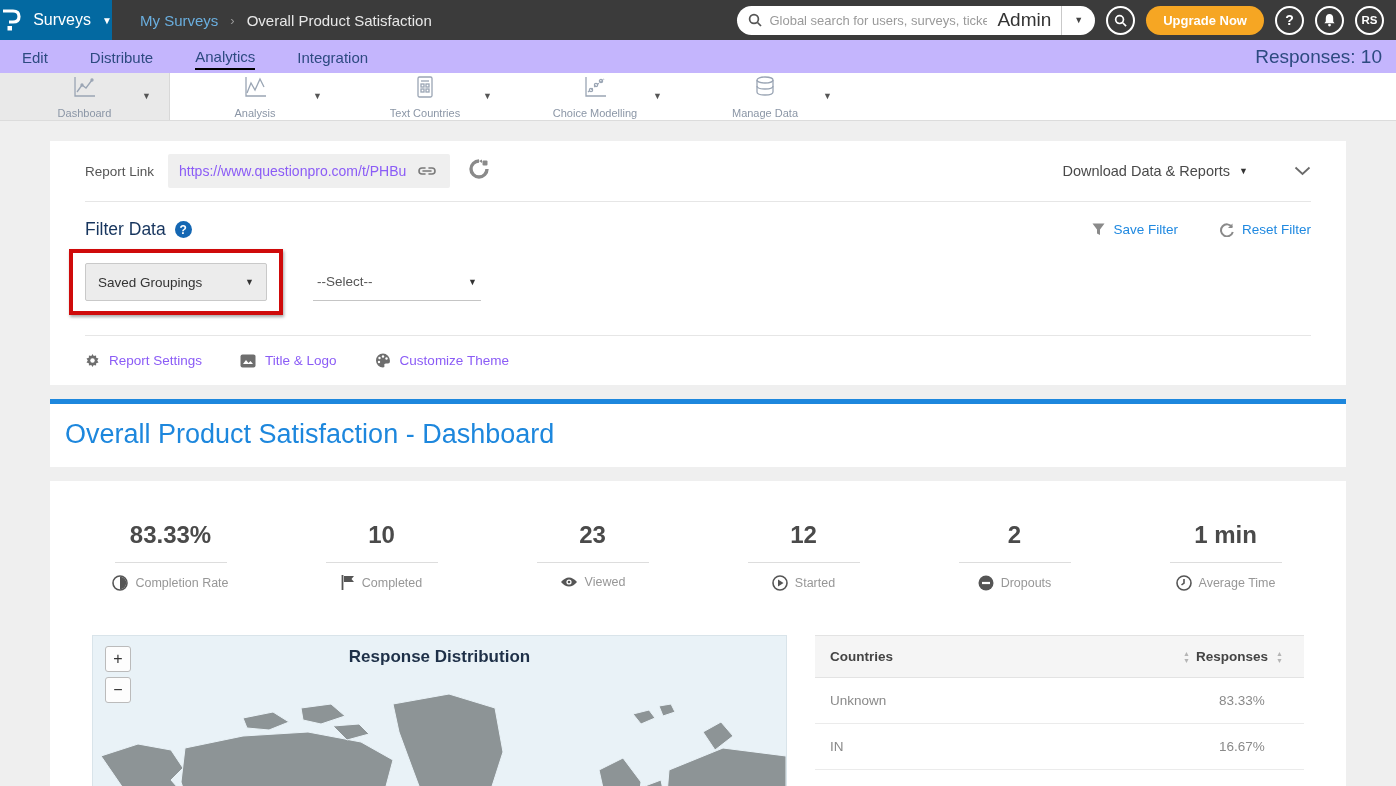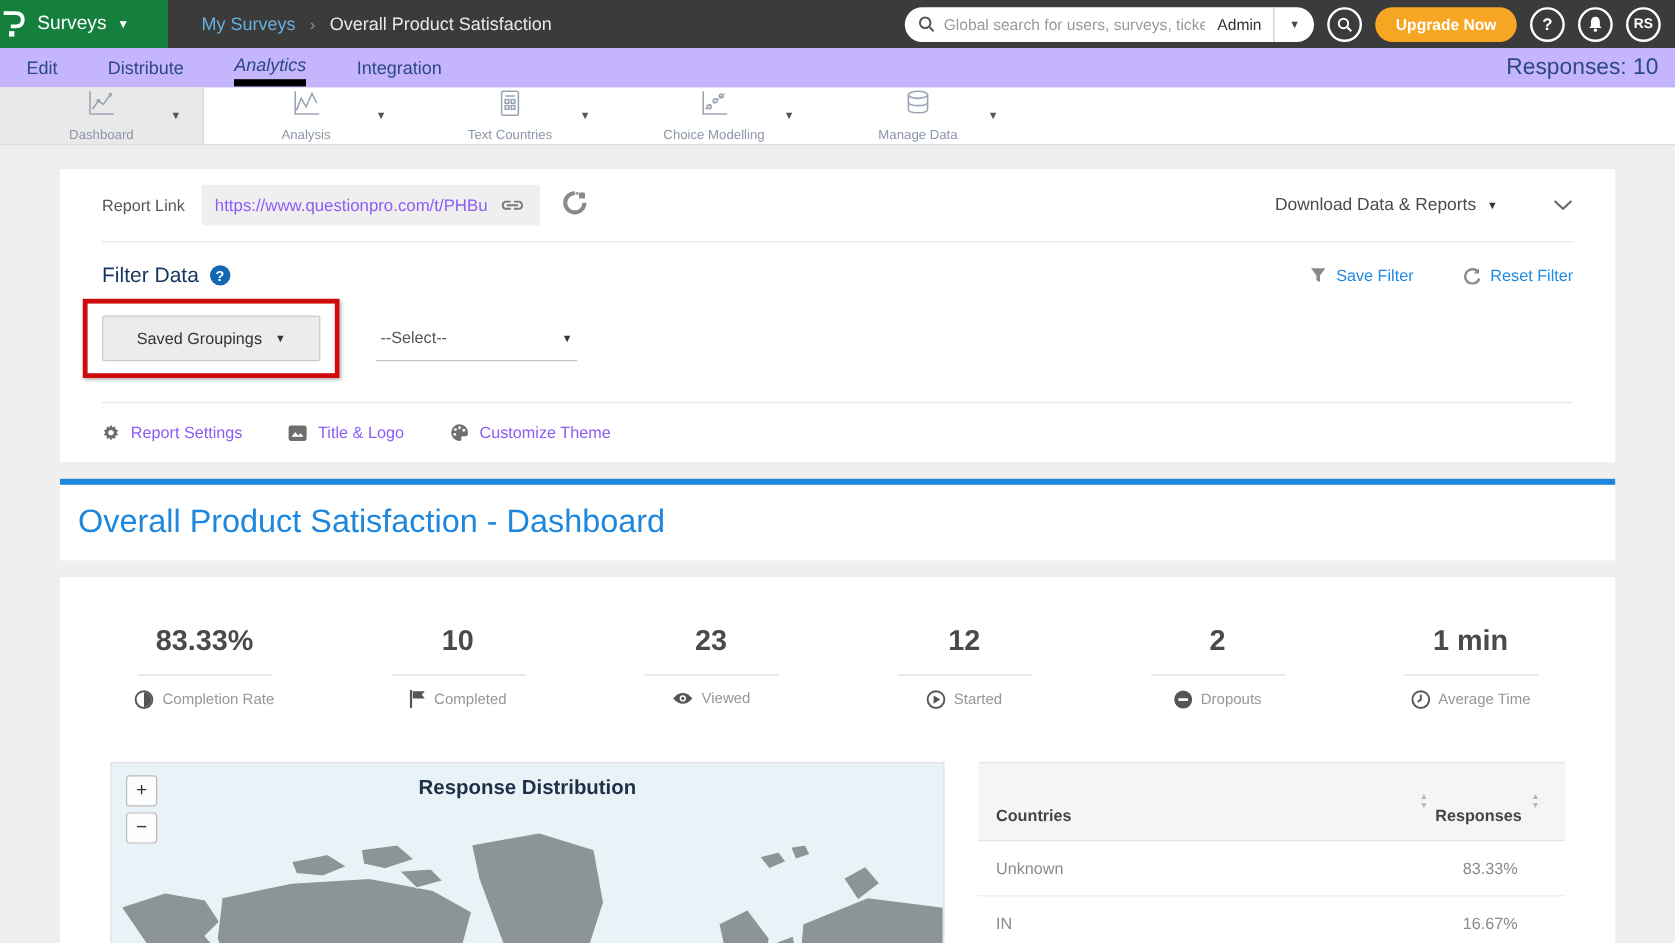--- a/index.html
+++ b/index.html
@@ -1,43 +1,43 @@
 <!DOCTYPE html>
 <html><head>
 <meta charset="utf-8">
 <style>
   * { box-sizing: border-box; margin: 0; padding: 0; }
   html, body { width: 1396px; height: 786px; overflow: hidden; }
   body { font-family: "Liberation Sans", sans-serif; background: #efefef; }
 
   
   .topbar { height: 40px; background: #3b3b3b; display: flex; align-items: center; }
-  .logo-block { width: 140px; height: 40px; background: #15803d; display: flex; align-items: center; justify-content: flex-start; gap: 9px; cursor: pointer; }
+  .logo-block { width: 112px; height: 40px; background: #0369a1; display: flex; align-items: center; justify-content: space-between; gap: 9px; cursor: pointer; }
   .logo-mark { width: 22px; height: 24px; }
   .product-name { color: #fff; font-size: 16px; }
   .logo-caret { color: #fff; font-size: 10px; }
   .breadcrumb { display: flex; align-items: center; gap: 12px; margin-left: 28px; font-size: 15px; }
   .bc-parent { color: #6aaede; cursor: pointer; }
   .bc-sep { color: #9a9a9a; font-size: 13px; }
   .bc-current { color: #e8e8e8; }
   .top-right { margin-left: auto; display: flex; align-items: center; gap: 11px; padding-right: 12px; }
   .search-pill { background: #fff; border-radius: 15px; height: 29px; display: flex; align-items: center; padding: 0 0 0 11px; }
   .search-pill svg { flex: 0 0 auto; }
   .search-pill input { border: none; outline: none; font-size: 13px; width: 218px; margin-left: 7px; color: #333; font-family: "Liberation Sans", sans-serif; }
   .search-pill input::placeholder { color: #9a9a9a; }
-  .search-scope { font-size: 13px; color: #333; padding: 0 10px; }
+  .search-scope { font-size: 19px; color: #333; padding: 0 10px; }
   .scope-divider { width: 1px; height: 29px; background: #c9c9c9; }
   .scope-caret { padding: 0 12px; font-size: 9px; color: #444; height: 29px; display: flex; align-items: center; border-radius: 0 15px 15px 0; cursor: pointer; }
   .circle-btn { width: 29px; height: 29px; border-radius: 50%; border: 2px solid #fff; background: transparent; color: #fff; display: flex; align-items: center; justify-content: center; font-size: 14px; font-weight: bold; cursor: pointer; }
   .upgrade-btn { background: #f6a623; border: none; color: #fff; font-weight: bold; font-size: 13px; height: 29px; padding: 0 17px; border-radius: 15px; cursor: pointer; font-family: "Liberation Sans", sans-serif; }
 
   
   .navrow { height: 33px; background: #c4b5fd; display: flex; align-items: center; padding: 0 14px 0 22px; }
   .nav-item { font-size: 15px; color: #2d4a80; margin-right: 42px; cursor: pointer; padding: 5px 0 3px; }
-  .nav-item.active { border-bottom: 6px solid #000000; font-style: italic; }
+  .nav-item.active { border-bottom: 2px solid #000000; }
   .responses-count { margin-left: auto; font-size: 19px; color: #2d4a80; }
 
   
   .toolbar { height: 48px; background: #fff; border-bottom: 1px solid #dcdcdc; display: flex; }
   .tool-tab { width: 170px; display: flex; align-items: center; justify-content: center; cursor: pointer; position: relative; }
   .tool-tab.active { background: #e9e9e9; border-right: 1px solid #d8d8d8; }
   .tool-center { display: flex; flex-direction: column; align-items: center; gap: 4px; }
   .tool-label { font-size: 11px; color: #8b96a6; }
   .tool-caret { position: absolute; right: 18px; top: 18px; font-size: 9px; color: #555; }
   .tool-icon svg { stroke: #9aa5b4; }
@@ -53,21 +53,21 @@
   .download-dd { font-size: 14.5px; color: #4a4a4a; cursor: pointer; display: flex; align-items: center; gap: 9px; }
   .download-dd .caret { font-size: 9px; color: #333; }
   .divider { border-top: 1px solid #e6e6e6; }
   .filter-head { display: flex; align-items: center; padding-top: 17px; }
   .filter-title { font-size: 17.5px; color: #17355e; }
   .help-badge { width: 17px; height: 17px; border-radius: 50%; background: #1467b3; color: #fff; font-size: 12px; font-weight: bold; display: flex; align-items: center; justify-content: center; margin-left: 9px; cursor: pointer; }
   .filter-actions { margin-left: auto; display: flex; align-items: center; gap: 42px; }
   .filter-action { display: flex; align-items: center; gap: 8px; font-size: 13.5px; color: #2089e0; cursor: pointer; }
   .dd-row { display: flex; align-items: flex-start; padding: 9px 0 20px; }
   .annotation-box { border: 4px solid #cf0a0a; padding: 10px 12px; margin-left: -16px; box-shadow: 1px 2px 3px rgba(0,0,0,.35); }
-  .select-filled { width: 182px; height: 38px; background: #ececec; border: 1px solid #c9c9c9; border-radius: 2px; display: flex; align-items: center; padding: 0 28px; font-size: 13.5px; color: #333; cursor: pointer; }
+  .select-filled { width: 182px; height: 38px; background: #ececec; border: 1px solid #c9c9c9; border-radius: 2px; display: flex; align-items: center; padding: 0 12px; font-size: 13.5px; color: #333; cursor: pointer; }
   .select-filled .caret, .select-plain .caret { margin-left: auto; font-size: 9px; color: #333; }
   .select-plain { width: 168px; height: 38px; margin-left: 30px; margin-top: 14px; border-bottom: 1px solid #c5c5c5; display: flex; align-items: center; padding: 0 4px; font-size: 13.5px; color: #555; cursor: pointer; }
   .links-row { height: 49px; display: flex; align-items: center; gap: 38px; }
   .cfg-link { display: flex; align-items: center; gap: 9px; font-size: 13.5px; color: #8b5cf6; cursor: pointer; }
 
   
   .title-card { margin: 14px 50px 0; background: #fff; border-top: 5px solid #1d87dd; padding: 15px 15px 17px; }
   .dash-title { color: #1d87dd; font-size: 27px; font-weight: normal; }
 
   
@@ -82,21 +82,21 @@
 
   .viz-row { display: flex; gap: 28px; padding: 44px 42px 0 42px; }
   .map-card { width: 695px; height: 240px; background: #e9f2f7; border: 1px solid #d9e4ea; position: relative; overflow: hidden; }
   .map-title { text-align: center; font-size: 17px; font-weight: bold; color: #1e3048; padding-top: 11px; }
   .zoom-ctrl { position: absolute; left: 12px; top: 10px; display: flex; flex-direction: column; gap: 5px; }
   .zoom-btn { width: 26px; height: 26px; background: #fdfdfd; border: 1px solid #bbb; border-radius: 3px; font-size: 16px; color: #333; cursor: pointer; display: flex; align-items: center; justify-content: center; font-family: "Liberation Sans", sans-serif; }
   .map-svg { position: absolute; left: 0; top: 42px; }
 
   .ctable { flex: 1; }
   .ctable-header { background: #f5f5f5; border-top: 1px solid #e3e3e3; border-bottom: 1px solid #e3e3e3; display: flex; align-items: center; padding: 13px 15px; }
-  .th { font-size: 13.5px; font-weight: bold; color: #444; margin-top: 23px; }
+  .th { font-size: 13.5px; font-weight: bold; color: #444; }
   .sort-glyph { font-size: 7px; color: #b5b5b5; line-height: 7px; margin: 0 6px 0 8px; display: inline-flex; flex-direction: column; cursor: pointer; }
   .th-left { display: flex; align-items: center; flex: 1; justify-content: space-between; }
   .th-right { display: flex; align-items: center; }
   .ctable-row { display: flex; align-items: center; padding: 15px 15px; border-bottom: 1px solid #ebebeb; }
   .td-name { flex: 1; font-size: 13.5px; color: #8a8a8a; }
   .td-val { font-size: 13.5px; color: #8a8a8a; width: 70px; }
 </style>
 </head>
 <body>
 

